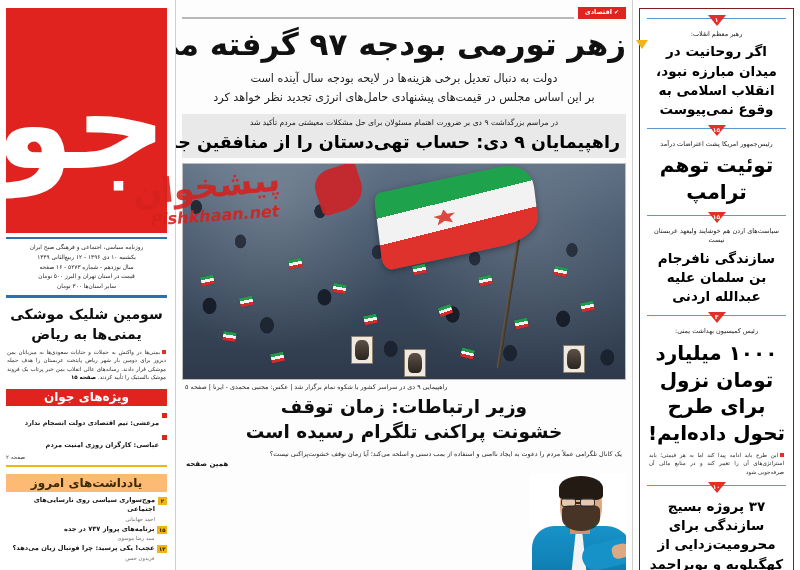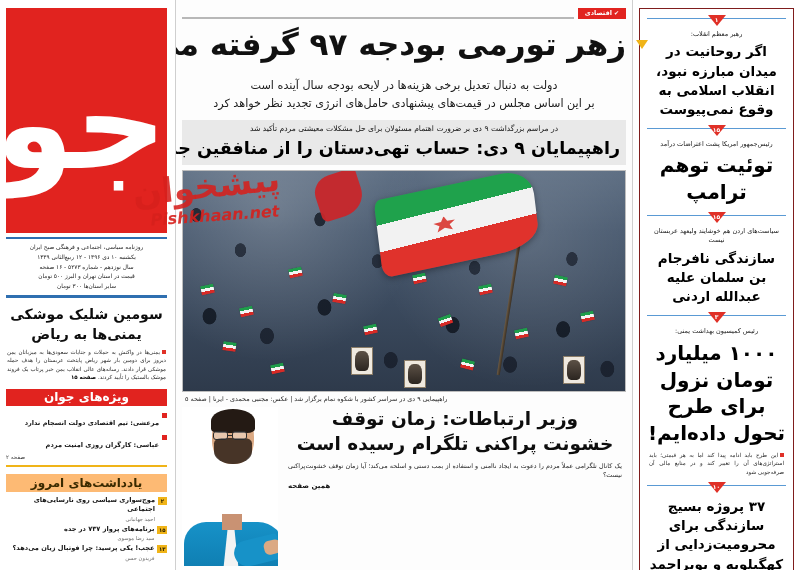--- a/index.html
+++ b/index.html
@@ -158,21 +158,21 @@
     text-align: center;
     margin-top: 7px;
     letter-spacing: -0.6px;
     white-space: nowrap;
   }
   .lead-sub {
     font-size: 11.2px;
     color: #1c1c1c;
     line-height: 1.62;
     text-align: center;
-    margin-top: 13px;
+    margin-top: 7px;
   }
   .lead-sub div { white-space: nowrap; }
 
   .band {
     margin-top: 7px;
     background: #e9e9e9;
     padding: 4px 6px 5px 6px;
   }
   .band-kicker {
     font-size: 7.6px;
@@ -324,21 +324,21 @@
     color: #262626;
     text-align: left;
     padding: 3px 3px 0 3px;
     line-height: 1.3;
   }
 
   
   .bottom-story {
     margin-top: 4px;
     display: flex;
-    flex-direction: row;
+    flex-direction: column;
     gap: 6px;
     flex: 1 1 auto;
     min-height: 0;
   }
   .bs-text {
     flex: 1 1 auto;
     min-width: 0;
     text-align: center;
   }
   .bs-head {

